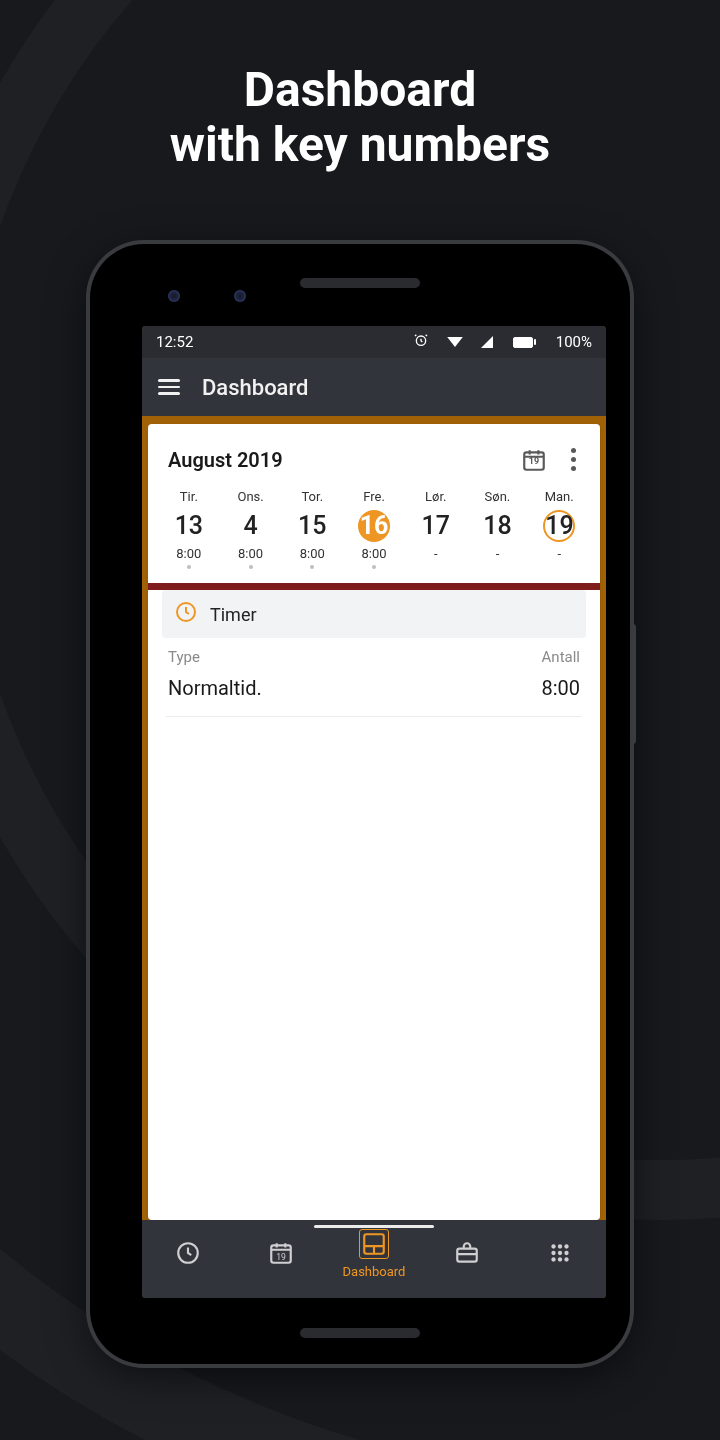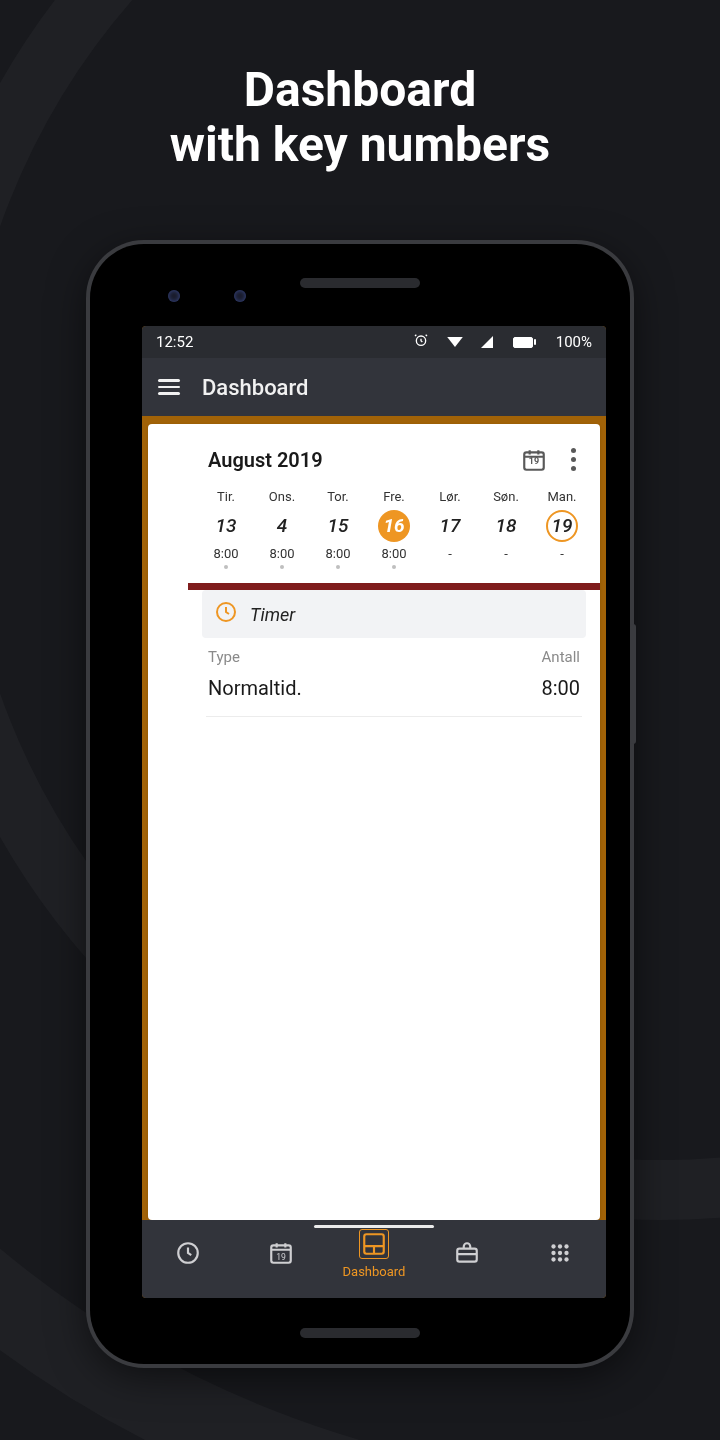--- a/index.html
+++ b/index.html
@@ -71,55 +71,54 @@
   }
   .hamburger { display:flex; flex-direction:column; gap:4px; cursor:pointer; }
   .hamburger span { width:22px; height:2.5px; background:#f1f1f1; border-radius:2px; }
   
   .card-wrap { flex:1; padding: 8px 6px 0 6px; overflow:hidden; }
   .card {
     background:#fff; border-radius:4px; height: 100%;
     display:flex; flex-direction:column;
     box-shadow: 0 1px 3px rgba(0,0,0,0.15);
     padding-bottom: 12px;
-    padding-left: 40px;
   }
   .card-head {
     display:flex; align-items:center; justify-content:space-between;
     padding: 20px 20px 10px 20px;
   }
   .month { font-size:20px; font-weight:600; color:#1a1a1a; }
   .head-actions { display:flex; align-items:center; gap:20px; }
   .cal-icon { width:26px; height:26px; color:#595959; position:relative; }
   .cal-icon svg { width:100%; height:100%; }
   .cal-icon .daynum { position:absolute; left:0; right:0; top:9px; text-align:center; font-size:9px; font-weight:700; color:#595959; }
   .kebab { display:flex; flex-direction:column; gap:4px; padding:4px; cursor:pointer; }
   .kebab span { width:5px; height:5px; background:#595959; border-radius:50%; }
   
   .week { display:flex; padding: 4px 10px 14px 10px; border-bottom:7px solid #7f1d1d; }
   .day { flex:1; text-align:center; font-size:14px; color:#222; cursor:pointer; }
   .day .dow { font-size:13px; color:#333; }
-  .day .num { font-size:19px; font-weight:500; margin:6px 0 4px; height:32px; line-height:32px;font-style:italic; }
+  .day .num { font-size:25px; font-weight:500; margin:6px 0 4px; height:32px; line-height:32px; }
   .day .num span { display:inline-block; width:32px; height:32px; line-height:32px; border-radius:50%; }
   .day.selected .num span { background:#ee9623; color:#fff; font-weight:700; }
   .day.today .num span { border:2px solid #ee9623; line-height:28px; width:32px; height:32px; }
   .day .hrs { font-size:13px; color:#333; }
   .day .dot { width:4px;height:4px;background:#bfbfbf;border-radius:50%;margin:4px auto 0; }
   
   .daterow {
     display:flex; align-items:center; justify-content:space-between;
     padding: 20px 20px 20px 20px; font-size:18px; color:#222;
   }
   .chev-up { width:18px; height:18px; }
   
   .section { padding: 0 14px; }
   .section-h {
     background:#f2f3f5; border-radius:4px;
     display:flex; align-items:center; gap:12px;
-    padding: 10px 12px; font-size:18px; color:#222;font-style:italic;
+    padding: 10px 12px; font-size:18px; color:#222;
   }
   .clock-ic { width:24px; height:24px; }
   .cols { display:flex; justify-content:space-between; padding: 10px 6px 4px; font-size:15px; color:#8a8a8a;gap:8px; }
   .row { display:flex; justify-content:space-between; padding: 6px 6px; font-size:20px; color:#1a1a1a; }
   .divider { height:1px; background:#ececec; margin: 10px 4px 0; }
   .spacer { flex:1; }
   .cta {
     margin: 0 14px; height:46px; background:#ee9623; color:#fff;
     border:none; border-radius:3px; font-size:17px; font-weight:500;
     cursor:pointer;

